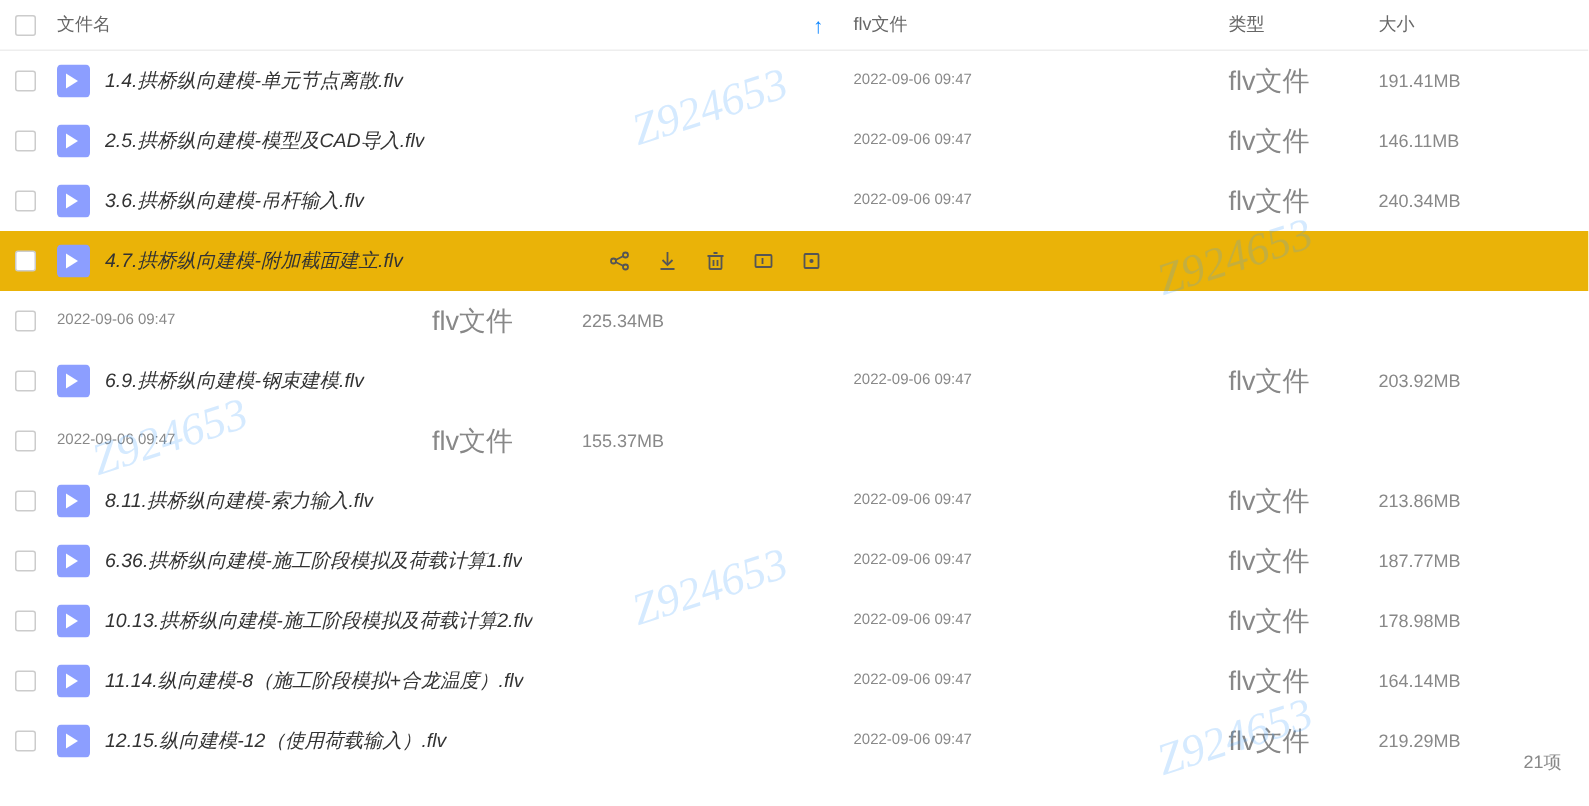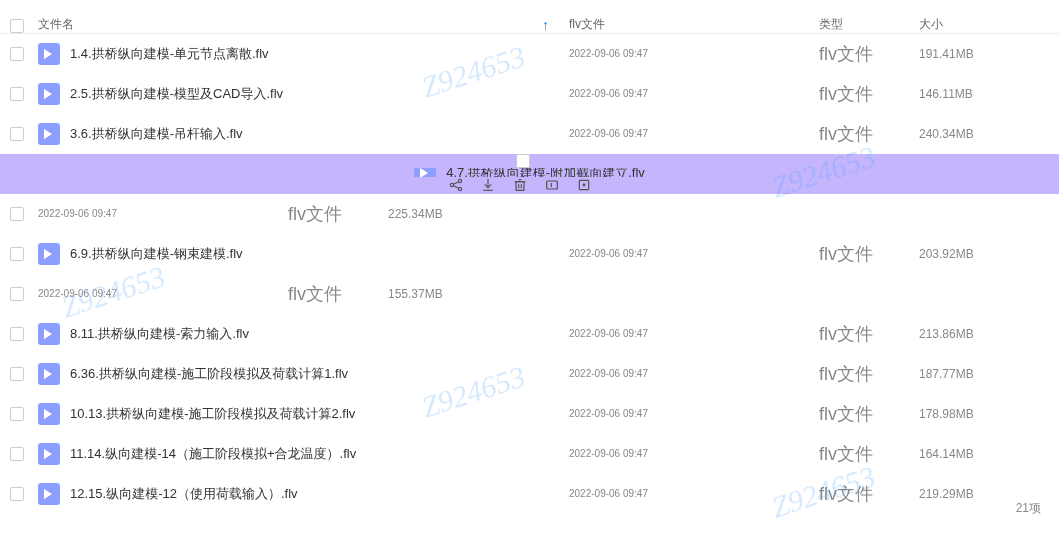--- a/index.html
+++ b/index.html
@@ -12,21 +12,21 @@
       font-size: 13px;
       color: #333;
       background: #fff;
       width: 1059px;
       height: 537px;
       position: relative;
       overflow: hidden;
     }
     .header {
       display: flex;
-      align-items: flex-end;
+      align-items: center;
       height: 34px;
       border-bottom: 1px solid #eee;
       padding: 0 10px;
       color: #666;
       font-size: 12px;
     }
     .header-check {
       width: 28px;
       display: flex;
       align-items: center;
@@ -57,22 +57,21 @@
       flex-direction: column;
     }
     .file-row {
       display: flex;
       align-items: center;
       height: 40px;
       padding: 0 10px;
       border-bottom: 1px solid transparent;
     }
     .file-row.hovered {
-      background: #c4b5fd;
-      flex-direction: column;
+      background: #eab308;
     }
     .row-check {
       width: 28px;
       display: flex;
       align-items: center;
     }
     .checkbox {
       width: 14px;
       height: 14px;
       border: 1px solid #ccc;
@@ -103,20 +102,21 @@
       flex: 1;
       display: flex;
       align-items: center;
       overflow: hidden;
     }
     .row-name-text {
       white-space: nowrap;
       overflow: hidden;
       text-overflow: ellipsis;
       color: #333;
+      font-style: italic;
     }
     .row-actions {
       display: none;
       gap: 16px;
       margin-right: 20px;
       color: #666;
     }
     .file-row.hovered .row-actions {
       display: flex;
     }
@@ -353,21 +353,21 @@
     <div class="row-time">2022-09-06 09:47</div>
     <div class="row-type">flv文件</div>
     <div class="row-size">178.98MB</div>
   </div>
     <div class="file-row">
     <div class="row-check">
       <div class="checkbox"></div>
     </div>
     <div class="row-name">
       <div class="file-icon"></div>
-      <span class="row-name-text">11.14.纵向建模-14（施工阶段模拟+合龙温度）.flv</span>
+      <span class="row-name-text">11.14.纵向建模-8（施工阶段模拟+合龙温度）.flv</span>
     </div>
 
     <div class="row-time">2022-09-06 09:47</div>
     <div class="row-type">flv文件</div>
     <div class="row-size">164.14MB</div>
   </div>
     <div class="file-row">
     <div class="row-check">
       <div class="checkbox"></div>
     </div>

